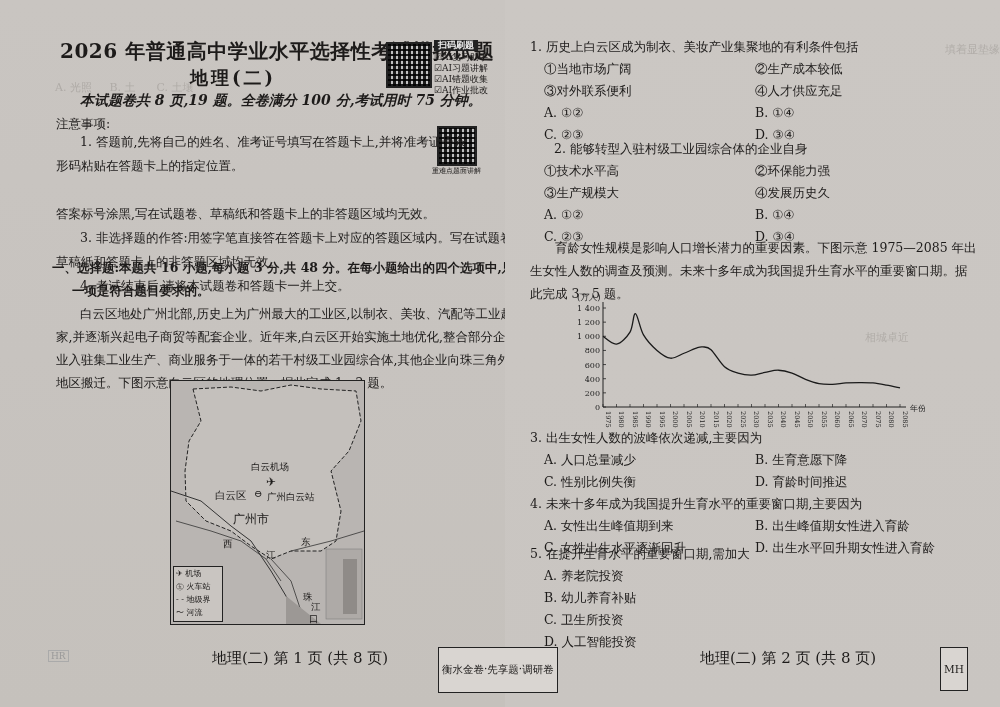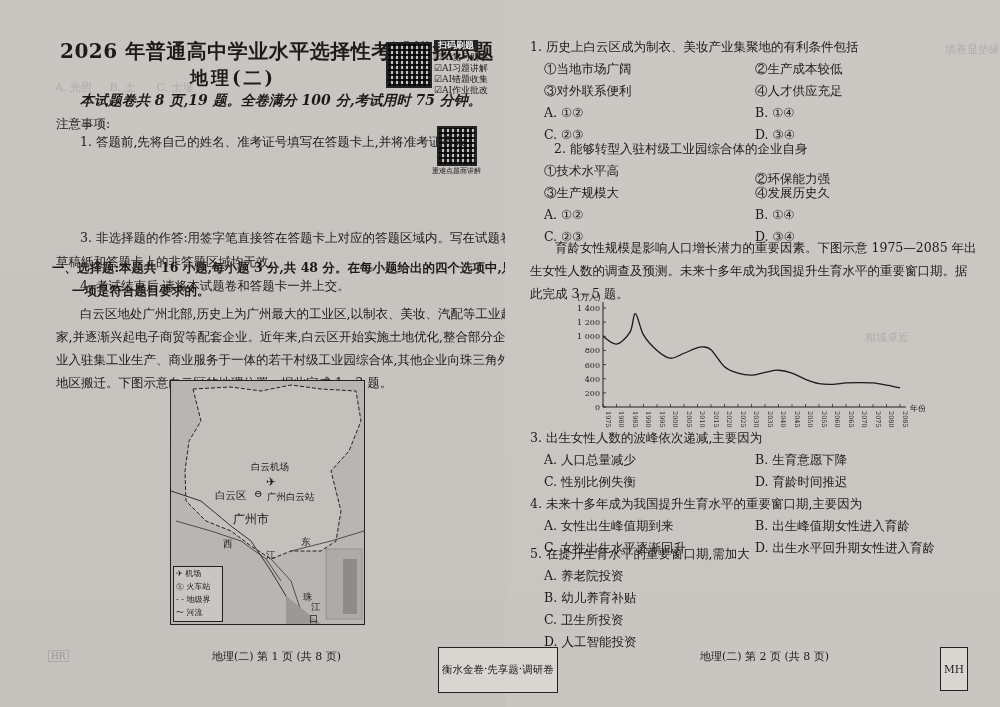--- a/index.html
+++ b/index.html
@@ -36,21 +36,21 @@
     left: 170px; top: 380px; width: 193px; height: 243px;
     border: 1.5px solid #222; background: #b9b5b2; overflow: hidden;
   }
   .map svg { position: absolute; left: 0; top: 0; }
   .map-label { font-size: 9.5px; white-space: nowrap; }
   .legend {
     left: 2px; bottom: 2px; width: 46px; height: 54px; border: 1px solid #222;
     background: #c9c5c1; font-size: 8px; line-height: 13px; padding-left: 2px;
   }
 
-  .footer { font-size: 11px; white-space: nowrap; }
+  .footer { font-size: 15px; white-space: nowrap; }
   .stamp { border: 1px solid #222; padding: 15px 3px; font-size: 10.5px; background: #d9d5d1; }
 
   .q { font-size: 12.5px; line-height: 22px; white-space: nowrap; }
   .chart { left: 555px; top: 290px; width: 370px; height: 135px; }
   .ghost { color: rgba(60,55,50,0.18); font-size: 11px; white-space: nowrap; }
 </style>
 </head>
 <body>
 
 <div class="page left">
@@ -68,20 +68,22 @@
     <div>☑AI作业批改</div>
   </div>
 
   <div class="abs meta">本试题卷共 8 页,19 题。全卷满分 100 分,考试用时 75 分钟。</div>
   <div class="abs notice-head">注意事项:</div>
 
   <div class="abs qr" style="left:437px;top:126px;width:36px;height:36px;"></div>
   <div class="abs" style="left:432px;top:166px;font-size:7px;white-space:nowrap;">重难点题面讲解</div>
 
   <div class="abs p" style="left:80px;top:130px;">1. 答题前,先将自己的姓名、准考证号填写在答题卡上,并将准考证号条</div>
+  <div class="abs p" style="left:56px;top:154px;">形码粘贴在答题卡上的指定位置。</div>
+  <div class="abs p" style="left:56px;top:202px;">答案标号涂黑,写在试题卷、草稿纸和答题卡上的非答题区域均无效。</div>
   <div class="abs p" style="left:80px;top:226px;">3. 非选择题的作答:用签字笔直接答在答题卡上对应的答题区域内。写在试题卷、</div>
   <div class="abs p" style="left:56px;top:250px;">草稿纸和答题卡上的非答题区域均无效。</div>
   <div class="abs p" style="left:80px;top:274px;">4. 考试结束后,请将本试题卷和答题卡一并上交。</div>
 
   <div class="abs p bold" style="left:52px;top:256px;margin-top:0;top:256px;"></div>
   <div class="abs p bold" style="left:52px;top:256px;">一、选择题:本题共 16 小题,每小题 3 分,共 48 分。在每小题给出的四个选项中,只有</div>
   <div class="abs p bold" style="left:72px;top:279px;">一项是符合题目要求的。</div>
 
   <div class="abs p" style="left:80px;top:302px;">白云区地处广州北部,历史上为广州最大的工业区,以制衣、美妆、汽配等工业起</div>
   <div class="abs p" style="left:56px;top:325px;">家,并逐渐兴起电子商贸等配套企业。近年来,白云区开始实施土地优化,整合部分企</div>
@@ -137,21 +139,21 @@
 <div class="abs q" style="left:544px;top:80px;">③对外联系便利</div>
 <div class="abs q" style="left:755px;top:80px;">④人才供应充足</div>
 <div class="abs q" style="left:544px;top:102px;">A. ①②</div>
 <div class="abs q" style="left:755px;top:102px;">B. ①④</div>
 <div class="abs q" style="left:544px;top:124px;">C. ②③</div>
 <div class="abs q" style="left:755px;top:124px;">D. ③④</div>
 
 <div class="abs q" style="left:530px;top:137px;top:137px;"></div>
 <div class="abs q" style="left:554px;top:138px;">2. 能够转型入驻村级工业园综合体的企业自身</div>
 <div class="abs q" style="left:544px;top:160px;">①技术水平高</div>
-<div class="abs q" style="left:755px;top:168px;">②环保能力强</div>
+<div class="abs q" style="left:755px;top:160px;">②环保能力强</div>
 <div class="abs q" style="left:544px;top:182px;">③生产规模大</div>
 <div class="abs q" style="left:755px;top:182px;">④发展历史久</div>
 <div class="abs q" style="left:544px;top:204px;">A. ①②</div>
 <div class="abs q" style="left:755px;top:204px;">B. ①④</div>
 <div class="abs q" style="left:544px;top:226px;">C. ②③</div>
 <div class="abs q" style="left:755px;top:226px;">D. ③④</div>
 
 <div class="abs p" style="left:555px;top:236px;">育龄女性规模是影响人口增长潜力的重要因素。下图示意 1975—2085 年出</div>
 <div class="abs p" style="left:530px;top:259px;">生女性人数的调查及预测。未来十多年成为我国提升生育水平的重要窗口期。据</div>
 <div class="abs p" style="left:530px;top:282px;">此完成 3～5 题。</div>

